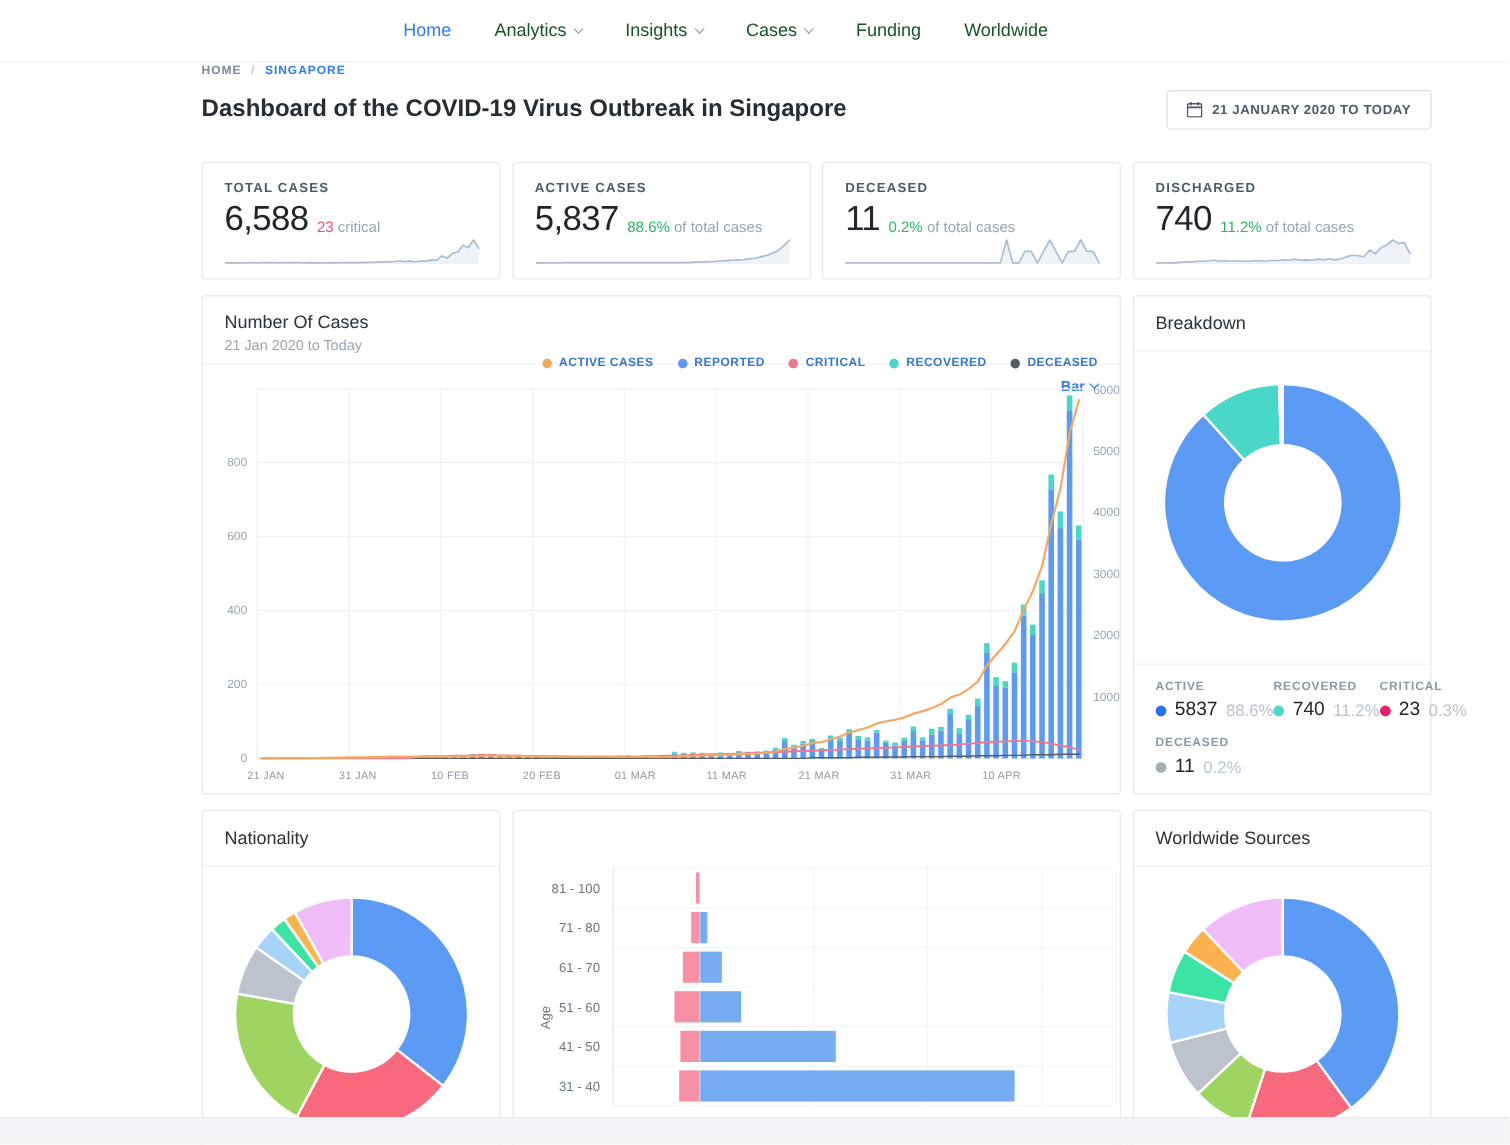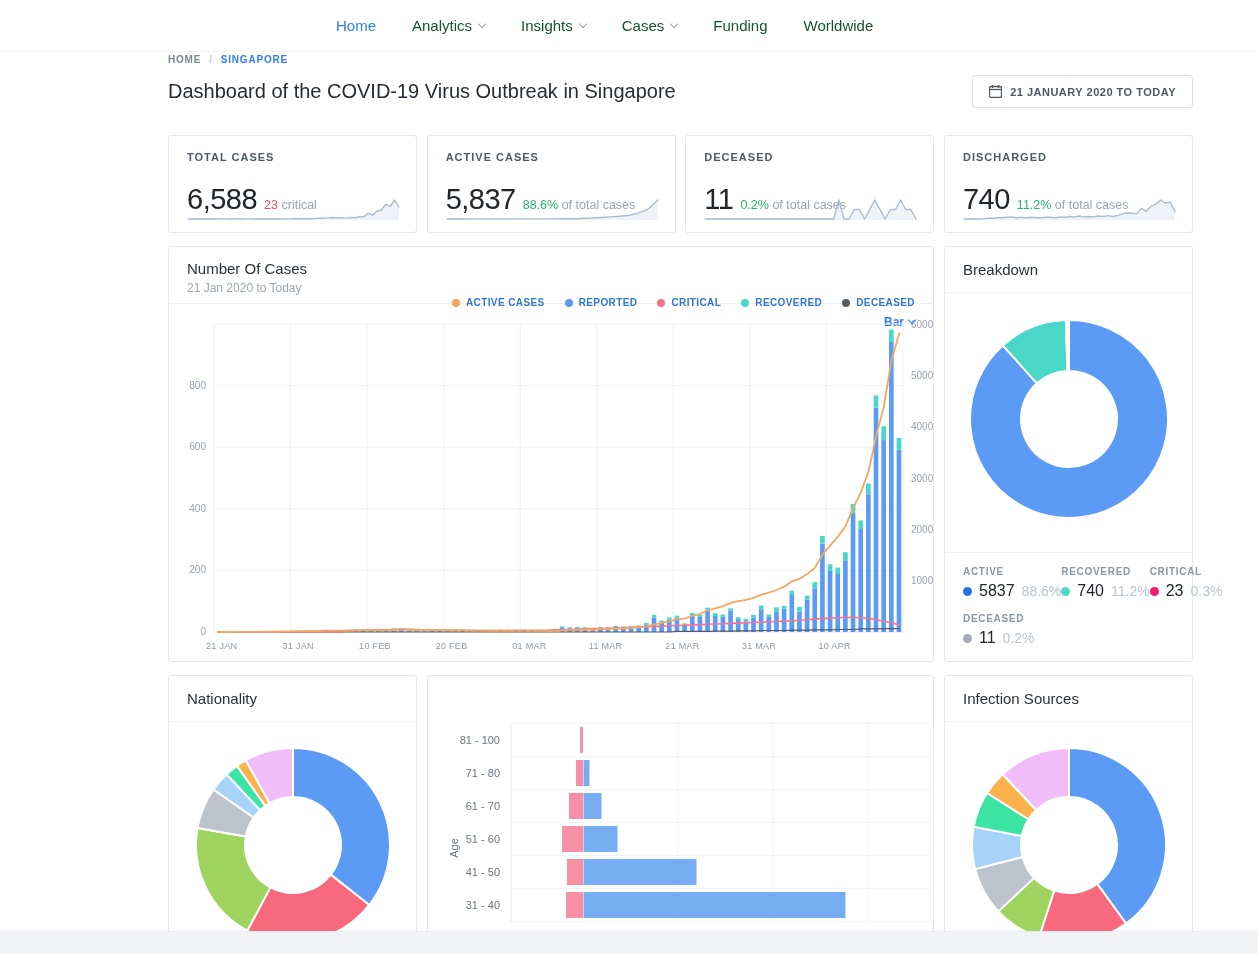--- a/index.html
+++ b/index.html
@@ -16,31 +16,31 @@
 
   .page { position:absolute; left:168px; top:52px; width:1025px; }
 
   .crumbs { display:flex; gap:8px; align-items:center; margin-top:2px;
     font-size:10px; font-weight:bold; letter-spacing:.8px; }
   .crumb-home { color:#7d8893; cursor:pointer; }
   .crumb-sep { color:#c3c9cf; }
   .crumb-cur { color:#2e7cf6; cursor:pointer; }
 
   .title-row { display:flex; justify-content:space-between; align-items:center; margin-top:10px; }
-  .page-title { font-size:20px; font-weight:400; color:#272d34; }
+  .page-title { font-size:20px; font-weight:700; color:#272d34; }
   .date-btn { display:flex; align-items:center; gap:8px; border:1px solid #d9dde2; background:#fff;
     border-radius:4px; height:33px; padding:0 16px; font-size:11px; font-weight:bold; color:#4d5965;
     letter-spacing:.5px; cursor:pointer; font-family:"Liberation Sans",sans-serif; }
 
   .card { background:#fff; border:1px solid #e4e8ec; border-radius:3px; }
 
   .stat-row { display:flex; justify-content:space-between; margin-top:27px; }
   .stat-card { width:249px; height:98px; padding:15px 18px 10px; position:relative; }
   .stat-label { font-size:11px; font-weight:bold; color:#4d5b66; letter-spacing:1px; }
-  .stat-line { display:flex; align-items:flex-end; gap:7px; margin-top:22px; }
+  .stat-line { display:flex; align-items:flex-end; gap:7px; margin-top:6px; }
   .stat-value { font-size:29px; color:#20262c; line-height:1; letter-spacing:-0.5px; }
   .stat-sub { font-size:12.5px; padding-bottom:2px; }
   .stat-sub .muted { color:#9aa5b0; }
   .spark { position:absolute; left:18px; bottom:8px; }
 
   .mid-row { display:flex; gap:10px; margin-top:13px; }
   .bottom-row { display:flex; gap:10px; margin-top:13px; }
   .panel-title { font-size:15px; color:#2a3138; }
   .panel-sub { font-size:12px; color:#9aa5b0; margin-top:4px; }
 
@@ -501,21 +501,21 @@
           <rect x="139" y="183" width="16" height="26" fill="#f78fa7"></rect>
           <rect x="155.5" y="183" width="113" height="26" fill="#76acf1"></rect>
           <text x="72" y="233" text-anchor="end" font-size="11" fill="#6b7682">31 - 40</text>
           <rect x="138" y="216" width="17" height="26" fill="#f78fa7"></rect>
           <rect x="155.5" y="216" width="262" height="26" fill="#76acf1"></rect>
           <text x="0" y="0" font-size="11" fill="#6b7682" transform="translate(30,172) rotate(-90)" text-anchor="middle">Age</text>
         </svg>
     </div>
     <div class="card small-card" style="width:249px">
       <div class="sc-head">
-          <div class="panel-title">Infection Sources</div>
+          <div class="panel-title">Worldwide Sources</div>
         </div>
       <svg id="infDonut" width="247" height="246">
           <path d="M124,26 A97,97 0 0 1 181.0151694723699,201.4746484543699 L152.21369211003872,161.8328157299975 A48,48 0 0 0 124,75 Z" fill="#5b9bf5" stroke="#ffffff" stroke-width="2" stroke-linejoin="round"></path>
           <path d="M181.0151694723699,201.4746484543699 A97,97 0 0 1 94.02535154563012,215.2524820806299 L109.16718427000252,168.65071278216737 A48,48 0 0 0 152.21369211003872,161.8328157299975 Z" fill="#f8697e" stroke="#ffffff" stroke-width="2" stroke-linejoin="round"></path>
           <path d="M94.02535154563012,215.2524820806299 A97,97 0 0 1 53.290043140123075,189.4010692750828 L89.00950588377225,155.85826108457707 A48,48 0 0 0 109.16718427000252,168.65071278216737 Z" fill="#9ed45f" stroke="#ffffff" stroke-width="2" stroke-linejoin="round"></path>
           <path d="M53.290043140123075,189.4010692750828 A97,97 0 0 1 30.047433370522768,147.12291905499086 L77.50800826582571,134.937114583913 A48,48 0 0 0 89.00950588377225,155.85826108457707 Z" fill="#bcc3cd" stroke="#ffffff" stroke-width="2" stroke-linejoin="round"></path>
           <path d="M30.047433370522768,147.12291905499086 A97,97 0 0 1 28.71813667931721,104.8240124851847 L76.85021196502295,114.00569689988521 A48,48 0 0 0 77.50800826582571,134.937114583913 Z" fill="#a6d3f7" stroke="#ffffff" stroke-width="2" stroke-linejoin="round"></path>
           <path d="M28.71813667931721,104.8240124851847 A97,97 0 0 1 42.10019122630453,71.02480088703734 L83.47225957590328,97.28031384100817 A48,48 0 0 0 76.85021196502295,114.00569689988521 Z" fill="#3be3a4" stroke="#ffffff" stroke-width="2" stroke-linejoin="round"></path>
           <path d="M42.10019122630453,71.02480088703734 A97,97 0 0 1 57.59893072491717,52.2900431401231 L91.14173891542293,88.00950588377225 A48,48 0 0 0 83.47225957590328,97.28031384100817 Z" fill="#fbb14c" stroke="#ffffff" stroke-width="2" stroke-linejoin="round"></path>
           <path d="M57.59893072491717,52.2900431401231 A97,97 0 0 1 123.99999999999999,26 L123.99999999999999,75 A48,48 0 0 0 91.14173891542293,88.00950588377225 Z" fill="#f0bdf9" stroke="#ffffff" stroke-width="2" stroke-linejoin="round"></path>

